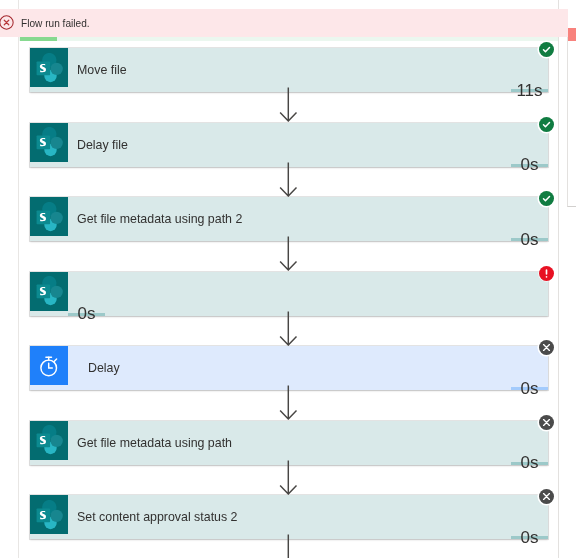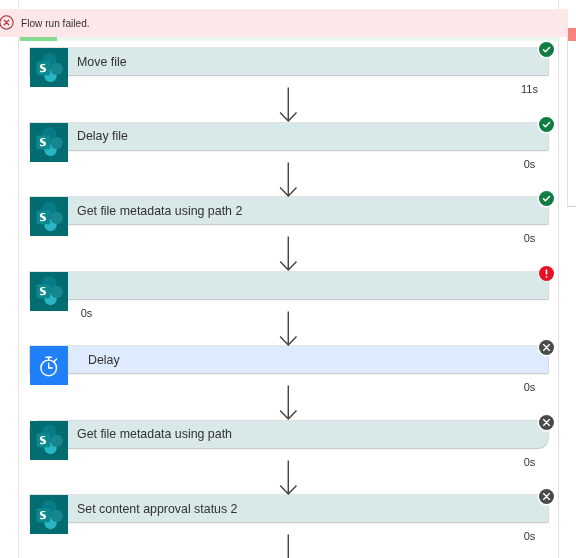--- a/index.html
+++ b/index.html
@@ -57,21 +57,21 @@
   .topstrip .greenbox{
     position:absolute;left:1px;top:0;width:37px;height:13px;background:#87d990;
   }
   .topstrip .clipped-text{
     position:absolute;left:57px;top:-11.5px;font-size:12px;color:#3a3a3a;
     white-space:nowrap;overflow:hidden;
   }
 
   
   .card{
-    position:absolute;left:30px;width:518px;height:27px;
+    position:absolute;left:30px;width:518px;height:44px;
     background:#d9e9e9;
     box-shadow:0 0.8px 1.8px rgba(0,0,0,.16),0 0 0 1px rgba(0,0,0,.10);
     display:flex;align-items:stretch;
   }
   .card.blue{background:#deeafd;}
   .card .ico{
     width:38px;height:39px;flex:0 0 38px;
     display:flex;align-items:center;justify-content:center;
     background:#036c70;
   }
@@ -80,21 +80,21 @@
     flex:1 1 auto;display:flex;align-items:center;
     padding-left:9px;font-size:12.4px;color:#323130;
   }
   .card .title > span{
     display:inline-block;transform:scaleX(1.0);transform-origin:left center;
     white-space:nowrap;
   }
   .card .dur{
     flex:0 0 37px;width:37px;background:#9cc9c9;
     display:flex;align-items:center;justify-content:center;
-    font-size:11px;color:#323130;margin-top:41px;
+    font-size:17px;color:#323130;margin-top:41px;
   }
   .card.blue .dur{background:#a3cbfc;}
 
   .badge{
     position:absolute;width:15px;height:15px;border-radius:50%;
     box-shadow:0 0 0 1.6px #fff;
     z-index:10;
   }
   .badge.failed{box-shadow:0 0 0 .8px rgba(255,255,255,.85);}
   .badge svg{display:block;}
@@ -231,21 +231,21 @@
         </div>
         <div class="badge skipped" style="left: 539px; top: 340px;">
           <svg width="15" height="15" viewBox="0 0 20 20">
             <circle cx="10" cy="10" r="10" fill="#4b4b4b"></circle>
             <path d="M6.1 6.1l7.8 7.8M13.9 6.1l-7.8 7.8" fill="none" stroke="#fff" stroke-width="1.75" stroke-linecap="round"></path>
           </svg>
         </div>
         <div class="arrow" style="top: 385px;"><svg width="19" height="35" viewBox="0 0 19 35">
             <path d="M9.3 0.4V34.0M1.1 25.4l8.2 8.6 8.2-8.6" fill="none" stroke="#484644" stroke-width="1.45"></path>
           </svg></div>
-        <div class="card" style="top: 420.5px; border-radius: 10px;">
+        <div class="card" style="top: 420.5px;">
           <div class="ico">
             <svg width="30" height="30" viewBox="0 0 28 28">
               <circle cx="14.3" cy="6.6" r="6.7" fill="#067d86"></circle>
               <circle cx="15.4" cy="21.4" r="5.8" fill="#28b6c4"></circle>
               <circle cx="21.1" cy="14.8" r="5.8" fill="#17868f"></circle>
               <rect x="2.4" y="8.0" width="12.6" height="12.7" rx="0.7" fill="#0c8a90"></rect>
               <g transform="translate(7.45,12.55) scale(0.70)">
                 <path d="M4.22 -3.35v1.93a6.0 6.0 0 0 0-1.18-.40 5.3 5.3 0 0 0-1.17-.13 2.64 2.64 0 0 0-1.33.27.85.85 0 0 0-.45.77.79.79 0 0 0 .25.58 2.5 2.5 0 0 0 .65.45q.41.20 1.21.53a11.0 11.0 0 0 1 1.32.62 4.1 4.1 0 0 1 .96.73 2.82 2.82 0 0 1 .61.96 3.6 3.6 0 0 1 .21 1.30 3.12 3.12 0 0 1-.41 1.67 3.03 3.03 0 0 1-1.08 1.07 4.8 4.8 0 0 1-1.53.57 9.2 9.2 0 0 1-1.77.17 10.1 10.1 0 0 1-1.64-.13 6.4 6.4 0 0 1-1.33-.37v-2.06a5.4 5.4 0 0 0 1.38.66 5.1 5.1 0 0 0 1.54.25 2.8 2.8 0 0 0 1.35-.27.85.85 0 0 0 .47-.78.81.81 0 0 0-.29-.62 3.1 3.1 0 0 0-.77-.50q-.48-.23-1.24-.56a7.0 7.0 0 0 1-2.04-1.34 2.72 2.72 0 0 1-.73-1.98 2.96 2.96 0 0 1 .40-1.58 3.13 3.13 0 0 1 1.07-1.05 4.9 4.9 0 0 1 1.54-.59 8.9 8.9 0 0 1 1.82-.18 9.6 9.6 0 0 1 1.41.10 6.3 6.3 0 0 1 1.07.24z" fill="#ffffff"></path>
               </g>
             </svg>

